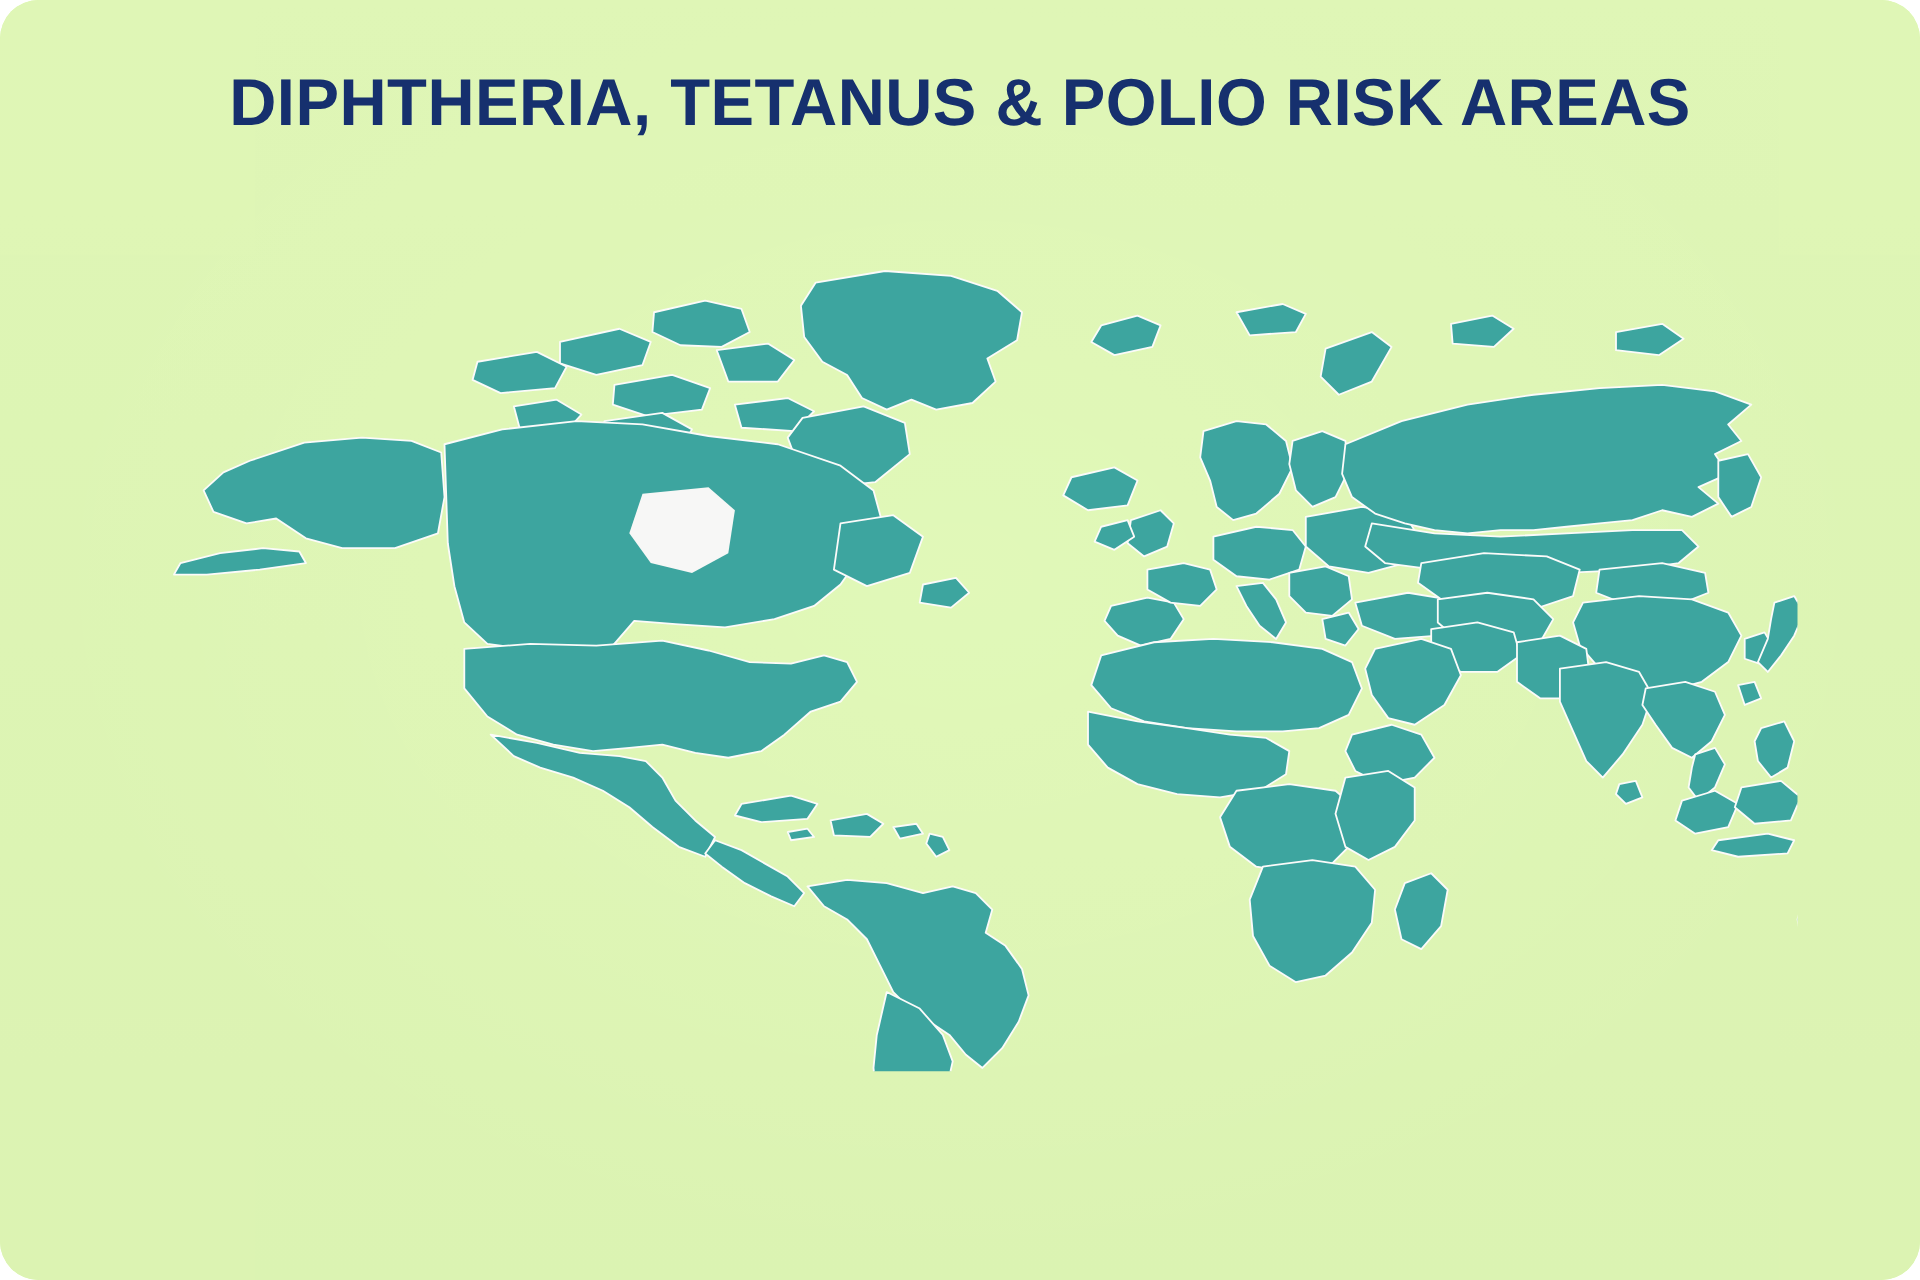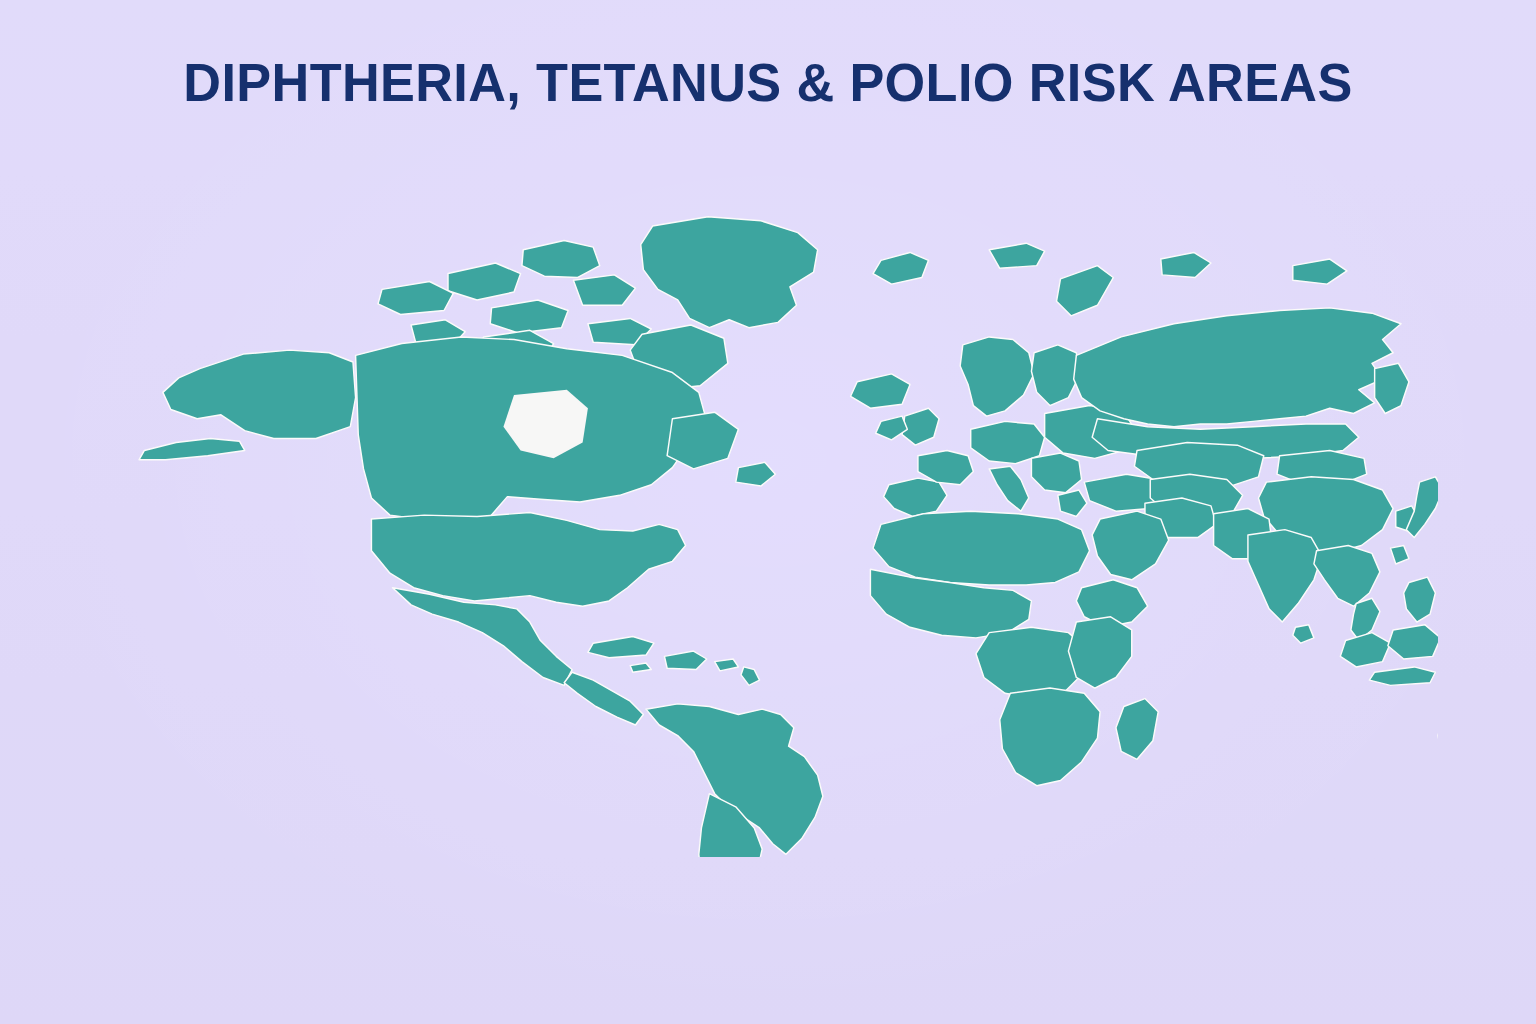--- a/index.html
+++ b/index.html
@@ -54,21 +54,21 @@
     left: 118px;
     top: 136px;
     width: 1320px;
     height: 660px;
   }
   .map-wrap svg { display: block; width: 100%; height: 100%; }
 </style>
 </head>
 <body>
 
-<div id="poster" style="background: #c4b5fd;">
+<div id="poster" style="background: #bef264; border-radius: 31px;">
 
   <div class="title" style="color: rgb(22, 48, 110);">DIPHTHERIA, TETANUS &amp; POLIO RISK AREAS</div>
 
   <div class="map-wrap">
     <svg viewBox="0 0 1000 500" preserveAspectRatio="xMidYMid meet">
       <g id="land" fill="#3da59f" stroke="#fbfbfa" stroke-width="1.1" stroke-linejoin="round" stroke-linecap="round">
 
         <path d="M405 22 L447 15 L487 18 L515 27 L530 40 L527 57 L509 68 L514 82 L500 95 L478 99 L463 93 L448 99 L433 92 L424 78 L409 70 L398 55 L396 36 Z" fill="#3da59f"></path>
         <path d="M307 40 L338 33 L360 38 L365 52 L348 61 L323 60 L306 52 Z" fill="#3da59f"></path>
         <path d="M250 58 L286 50 L305 58 L300 72 L272 78 L250 71 Z" fill="#3da59f"></path>

